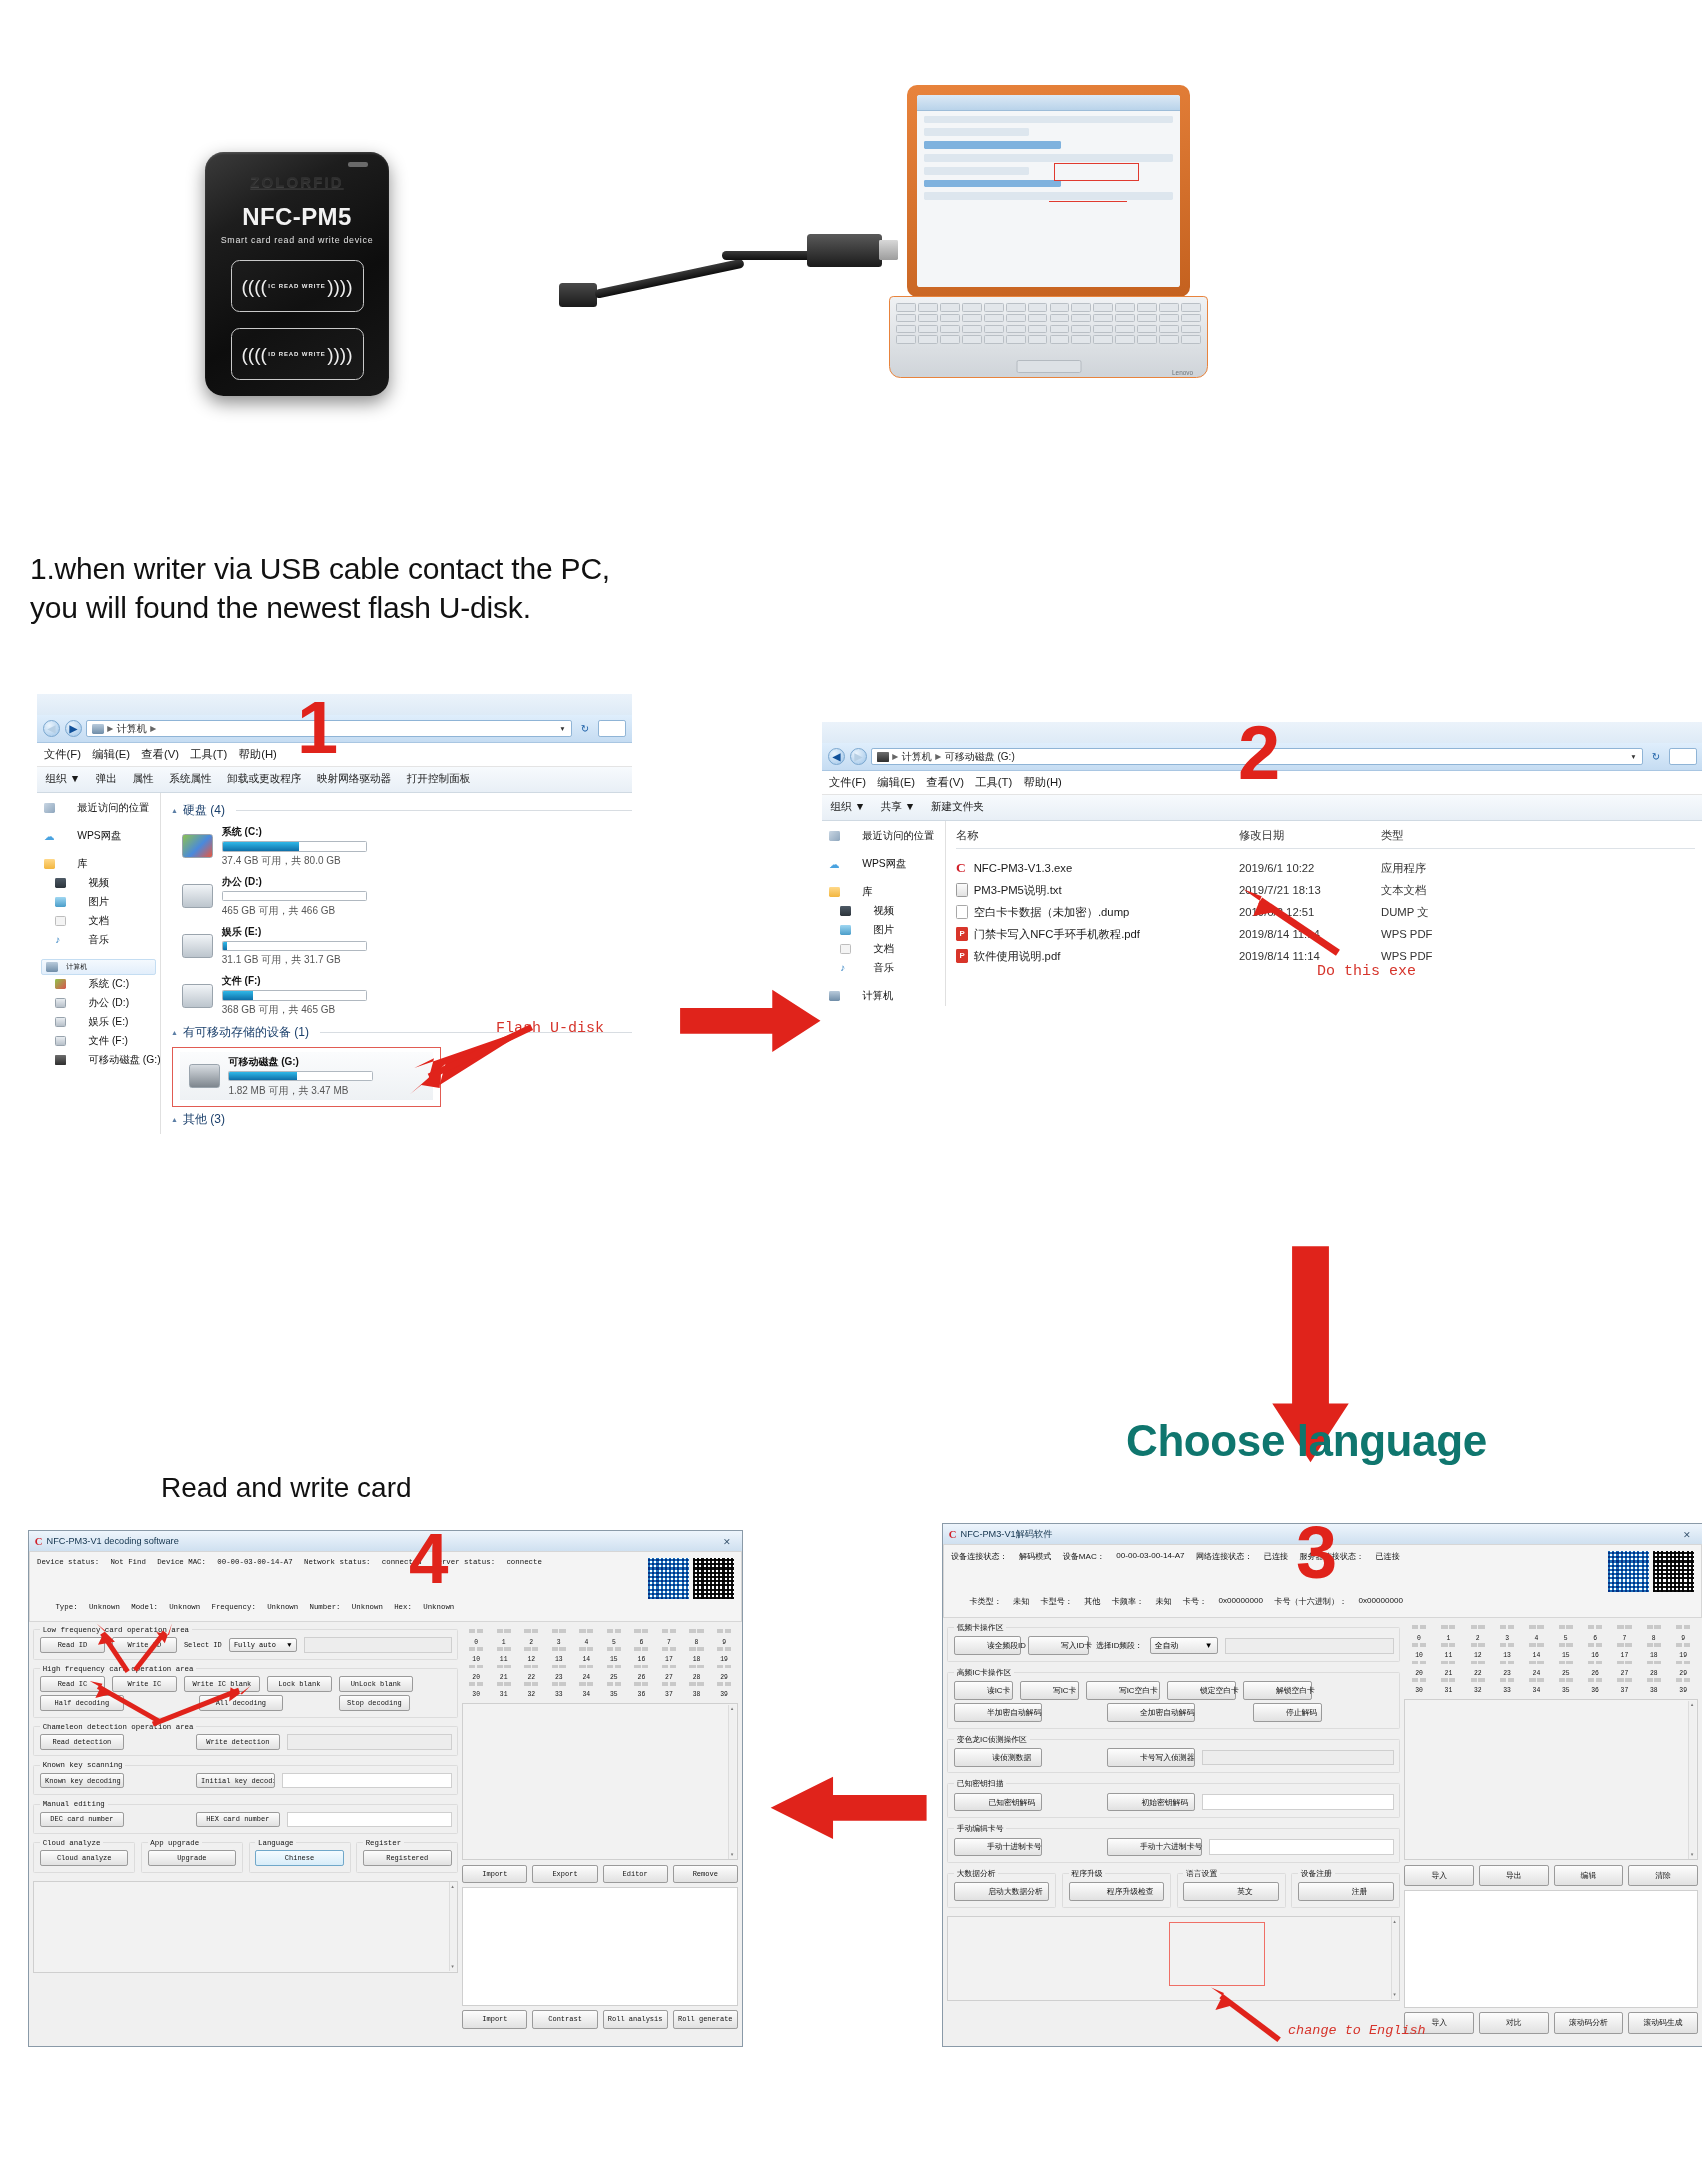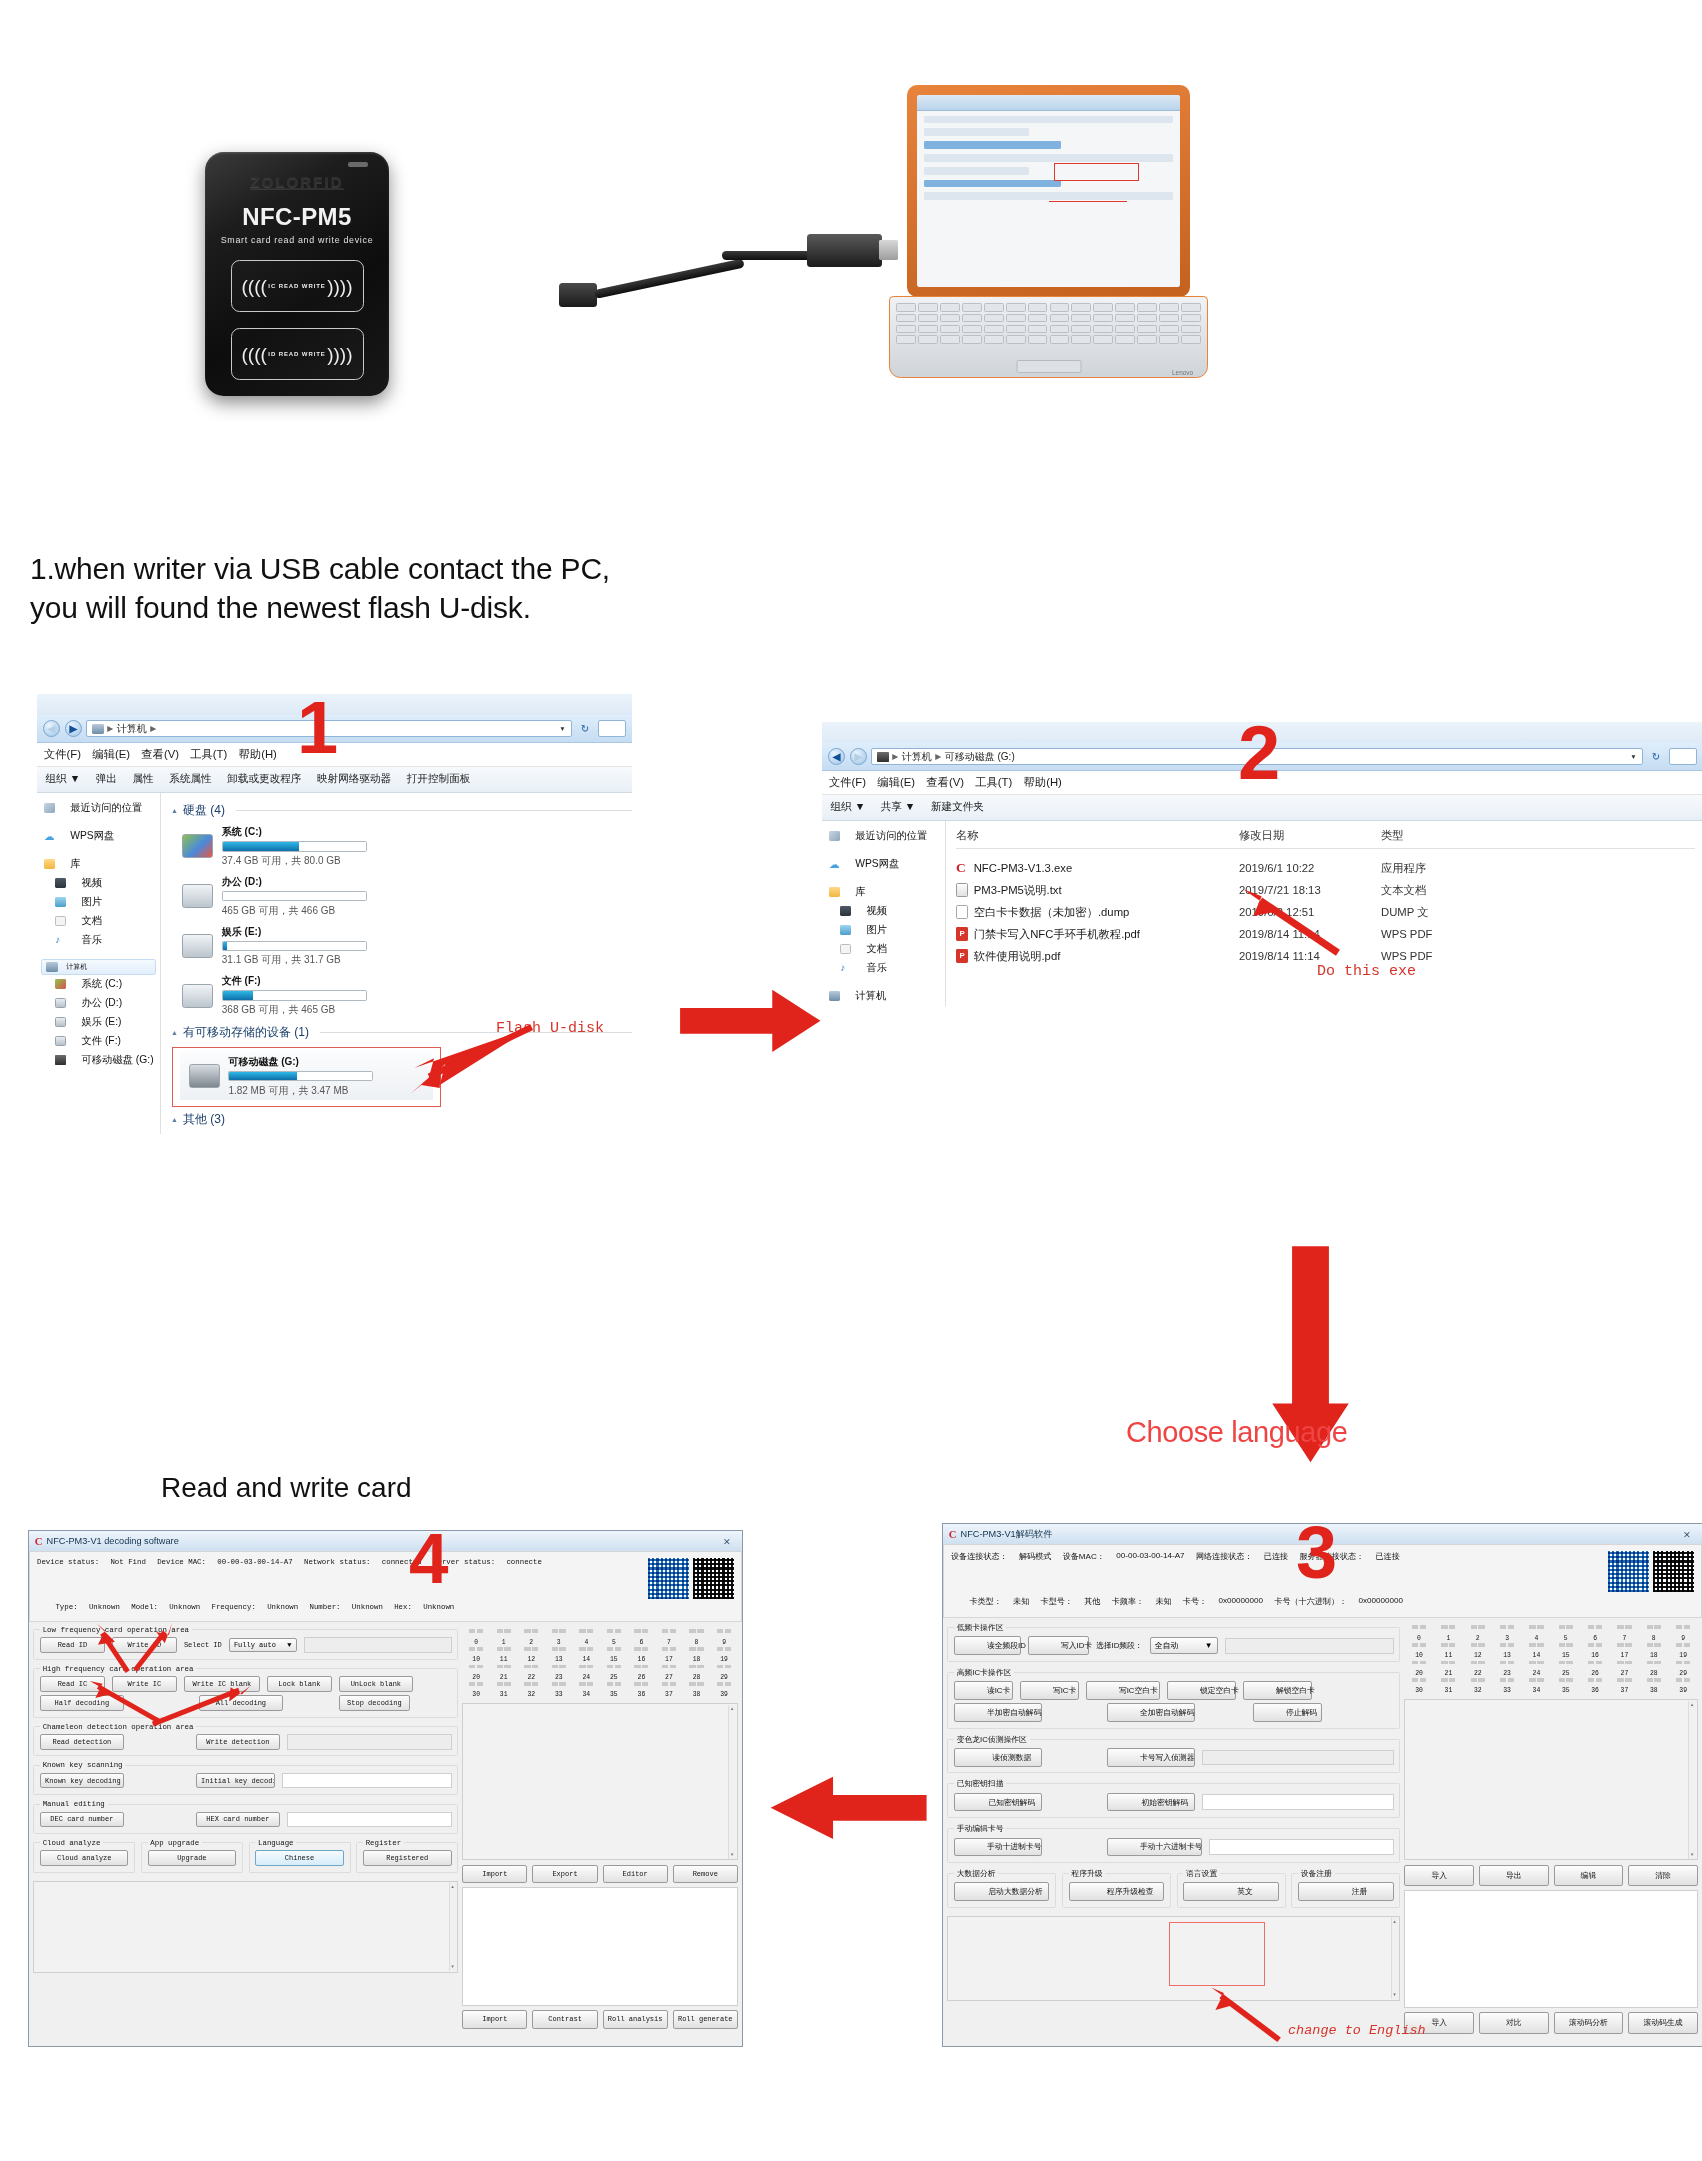--- a/index.html
+++ b/index.html
@@ -140,21 +140,21 @@
   .exp-toolbar {
     height:25.5px; display:flex; align-items:center; gap:15.6px;
     padding:0 8.5px; font-size:10.6px; color:#1a1a1a;
     background:linear-gradient(180deg,#f7fafd,#e8eff6); border-bottom:0.7px solid #cfd9e2;
   }
   .exp-body { display:flex; }
   .exp-nav {
     width:124px; padding:5.7px 0 0 4.2px; font-size:10.3px; color:#111;
     border-right:0.7px solid #e0e0e0; position:relative;
   }
-  .nav-item { display:flex; align-items:center; gap:15px; padding:2.5px 2.8px; white-space:nowrap; }
+  .nav-item { display:flex; align-items:center; gap:22px; padding:2.5px 2.8px; white-space:nowrap; }
   .nav-item.indent { padding-left:14px; }
   .nav-item.sel { background:linear-gradient(180deg,#f4f9fe,#e2eefb); border:0.7px solid #c4ddf2; border-radius:2.1px; margin-right:4.2px; }
   .nav-gap { height:9.2px; }
   .ico { width:11.3px; height:10px; display:inline-block; flex:none; border-radius:1.4px; }
   .ico.recent { background:linear-gradient(135deg,#c9d6e3,#8ea6bd); }
   .ico.cloud { background:none; color:#4aa3e0; font-size:10.6px; line-height:10px; }
   .ico.folder { background:linear-gradient(180deg,#ffd98a,#f2b63f); }
   .ico.video { background:linear-gradient(180deg,#4e5a66,#2c343b); }
   .ico.pic { background:linear-gradient(180deg,#9fd7f2,#4a9dc9); }
   .ico.doc { background:#f4f4f4; border:0.7px solid #bdbdbd; }
@@ -200,22 +200,22 @@
 
   
   .arrow-svg { position:absolute; }
   .label-red {
     position:absolute; color:#d6342b; font-family:"Liberation Mono", monospace;
     font-size:15px; white-space:nowrap;
   }
 
   
   .big-head {
-    position:absolute; font-size:29px; color:#ef4444; letter-spacing:-0.4px;
-    white-space:nowrap; font-weight:400;
+    position:absolute; font-size:44px; color:#0f766e; letter-spacing:-0.4px;
+    white-space:nowrap; font-weight:700;
   }
   .mid-head {
     position:absolute; font-size:28px; color:#111; white-space:nowrap; font-weight:400;
   }
 
   
   .app-win { position:absolute; background:#f0f0f0; border:0.7px solid #8a9aa8; overflow:hidden; }
   .app-title {
     height:20px; background:linear-gradient(180deg,#eef5fc,#cfe0f0);
     display:flex; align-items:center; gap:4.2px; padding:0 5.7px;

